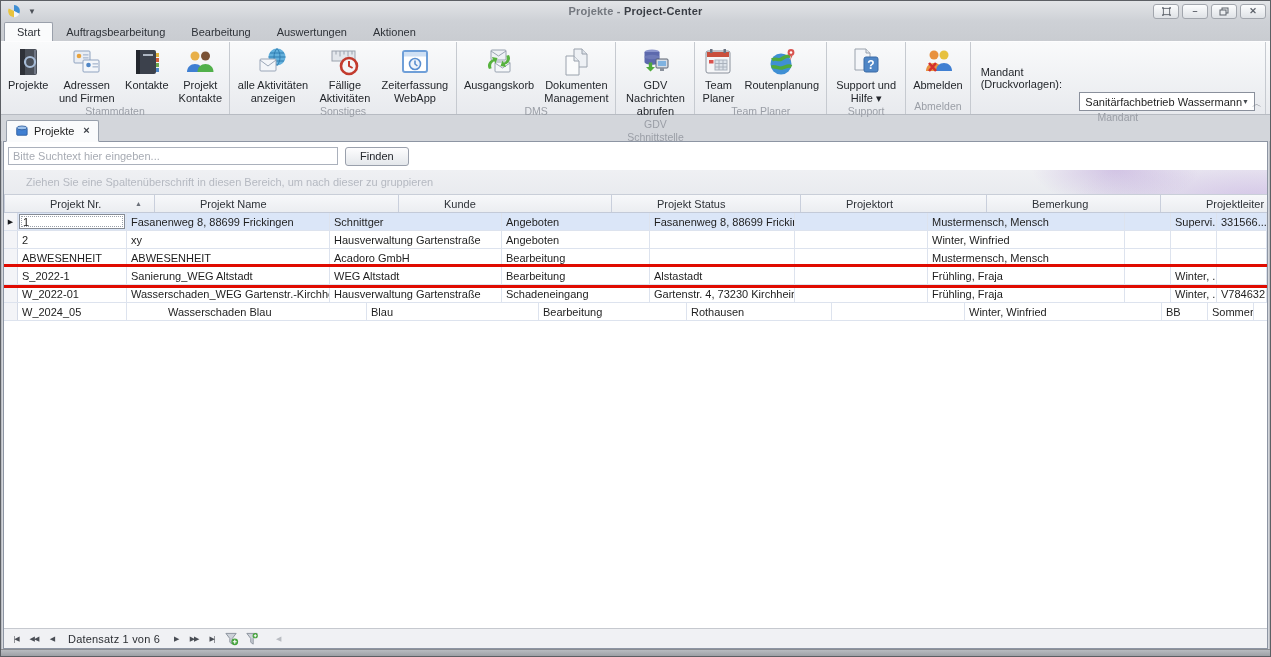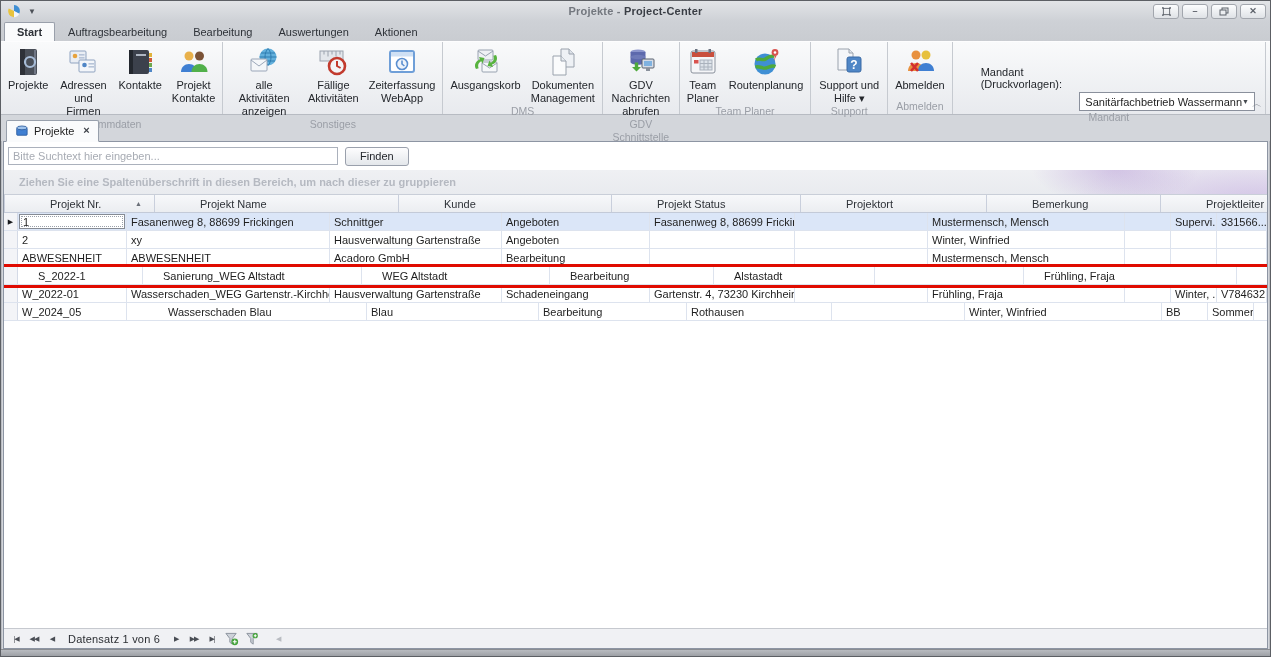--- a/index.html
+++ b/index.html
@@ -21,38 +21,38 @@
   .titletext .pre { color:#73777e; font-weight:bold; }
   .win-controls { margin-left:auto; display:flex; gap:3px; z-index:2; }
   .wbtn { width:26px; height:15px; border:1px solid #a2a6ad; border-radius:3px;
           background:linear-gradient(#fcfdfe,#dfe2e6); display:flex; align-items:center; justify-content:center;
           color:#5d626a; font-size:9px; font-weight:bold; line-height:1; }
 
   
   .ribbon-tabs { height:20px; flex:0 0 20px; display:flex; align-items:flex-end; padding-left:3px;
                  background:linear-gradient(#ced1d6,#c9ccd1); }
   .rtab { padding:3px 12px 3px; color:#2e3238; border:1px solid transparent; border-bottom:none; }
-  .rtab.active { background:#fafbfc; border-color:#9aa0ab; border-radius:2px 2px 0 0; font-weight:bold; }
+  .rtab.active { background:#fafbfc; border-color:#9aa0ab; border-radius:2px 2px 0 0; font-weight:normal; }
 
   
   .ribbon { height:74px; flex:0 0 74px; background:linear-gradient(#f9fafb,#e8eaee);
             border-top:1px solid #fdfdfe; border-bottom:1px solid #b7bbc2;
             display:flex; align-items:stretch; }
   .rgroup { position:relative; display:flex; flex-direction:column; border-right:1px solid #c6cad0;
             padding:2px 2px 0; }
   .rgroup.rflex { flex:1; border-right:none; }
   .rgrow { flex:1; display:flex; align-items:flex-start; justify-content:center; gap:0; }
   .rbtn { display:flex; flex-direction:column; align-items:center; padding:2px 5px 0; max-width:96px;
           border-radius:2px; }
   .ricon { width:32px; height:32px; margin-bottom:1px; }
   .ricon svg { width:32px; height:32px; }
   .rlabel { text-align:center; line-height:1.18; color:#24272c; white-space:normal; }
   .rcap { height:14px; text-align:center; color:#9a9ea6; font-size:10.5px; line-height:13px; }
   .mandant-row { align-items:center; justify-content:flex-start; padding:0 8px; gap:5px; }
-  .mlabel { color:#24272c;margin-left:18px; }
+  .mlabel { color:#24272c; }
   .mselect { width:188px; height:19px; background:#fff; border:1px solid #8a909c;
              display:flex; align-items:center; padding:0 5px;margin-top:48px; }
   .mselect .val { flex:1; white-space:nowrap; overflow:hidden; }
   .mselect .caret { color:#45494f; font-size:7px; }
   .collapse { position:absolute; right:8px; bottom:3px; color:#7c8089; font-size:10px; }
 
   
   .doctab-bar { height:26px; flex:0 0 26px; background:#d3d6db; display:flex; align-items:flex-end;
                 padding-left:5px; }
   .doctab { display:flex; align-items:center; gap:5px; background:#fafbfc; border:1px solid #98a0ac;
@@ -63,26 +63,26 @@
 
   
   .panel { flex:1; margin:0 2px; border:1px solid #8d95a3; background:#fff;
            display:flex; flex-direction:column; min-height:0; position:relative; }
   .search-row { flex:0 0 28px; display:flex; align-items:center; gap:7px; padding:0 4px; background:#fff; }
   .search-input { width:330px; height:18px; border:1px solid #abb1bc; padding:0 4px; font:11px "Liberation Sans",sans-serif;
                   color:#1e1e1e; }
   .search-input::placeholder { color:#a7abb3; }
   .find-btn { height:19px; padding:0 14px; border:1px solid #9aa0ac; border-radius:3px;
               background:linear-gradient(#fdfdfe,#e4e7eb); font:11px "Liberation Sans",sans-serif; color:#24272c; }
-  .groupby { flex:0 0 25px; display:flex; align-items:center; padding:0 15px; color:#b5b9c1;
+  .groupby { flex:0 0 25px; display:flex; align-items:center; padding:0 22px; color:#b5b9c1;
              border-bottom:1px solid #c9ced8;
              background:
                radial-gradient(120px 55px at 88% -10%, rgba(173,140,210,.45), rgba(173,140,210,0) 70%),
                radial-gradient(260px 70px at 99% 120%, rgba(196,170,225,.55), rgba(196,170,225,0) 70%),
-               linear-gradient(#eff0f3,#e9ebef); font-weight: bold; }
+               linear-gradient(#eff0f3,#e9ebef); }
 
   .grid { flex:1; display:flex; flex-direction:column; min-height:0; overflow:hidden; }
   .grid-header { flex:0 0 18px; display:flex; background:linear-gradient(#f7f8fa,#ebedf1);
                  border-bottom:1px solid #c3cad8;gap:41px; }
   .gh { position:relative; display:flex; align-items:center; padding:0 4px; border-right:1px solid #c9cfdc;
         color:#2e3238; overflow:hidden; white-space:nowrap; }
   .gh .sort { margin-left:auto; font-size:7px; color:#6a6f78; padding-right:8px; }
   .gh-sel { padding:0; border-right:1px solid #c9cfdc; background:linear-gradient(#f7f8fa,#ebedf1); }
   .gh-fill { flex:1; border-right:none; }
 
@@ -444,21 +444,21 @@
             <div class="gcell" style="width: 203px; flex: 0 0 203px;">ABWESENHEIT</div>
             <div class="gcell" style="width: 172px; flex: 0 0 172px;">Acadoro GmbH</div>
             <div class="gcell" style="width: 148px; flex: 0 0 148px;">Bearbeitung</div>
             <div class="gcell" style="width: 145px; flex: 0 0 145px;"></div>
             <div class="gcell" style="width: 133px; flex: 0 0 133px;"></div>
             <div class="gcell" style="width: 197px; flex: 0 0 197px;">Mustermensch, Mensch</div>
             <div class="gcell" style="width: 46px; flex: 0 0 46px;"></div>
             <div class="gcell" style="width: 46px; flex: 0 0 46px;"></div>
             <div class="gcell" style="width: 50px; flex: 0 0 50px;"></div>
           </div>
-          <div class="grow hl" style="box-shadow: rgb(224, 11, 0) 0px 0px 0px 3px; gap: 16px;">
+          <div class="grow hl" style="box-shadow: rgb(224, 11, 0) 0px 0px 0px 3px;">
             <div class="gcell gsel"></div>
             <div class="gcell" style="width: 109px; flex: 0 0 109px;">S_2022-1</div>
             <div class="gcell" style="width: 203px; flex: 0 0 203px;">Sanierung_WEG Altstadt</div>
             <div class="gcell" style="width: 172px; flex: 0 0 172px;">WEG Altstadt</div>
             <div class="gcell" style="width: 148px; flex: 0 0 148px;">Bearbeitung</div>
             <div class="gcell" style="width: 145px; flex: 0 0 145px;">Alstastadt</div>
             <div class="gcell" style="width: 133px; flex: 0 0 133px;"></div>
             <div class="gcell" style="width: 197px; flex: 0 0 197px;">Frühling, Fraja</div>
             <div class="gcell" style="width: 46px; flex: 0 0 46px;"></div>
             <div class="gcell" style="width: 46px; flex: 0 0 46px;">Winter, ...</div>

